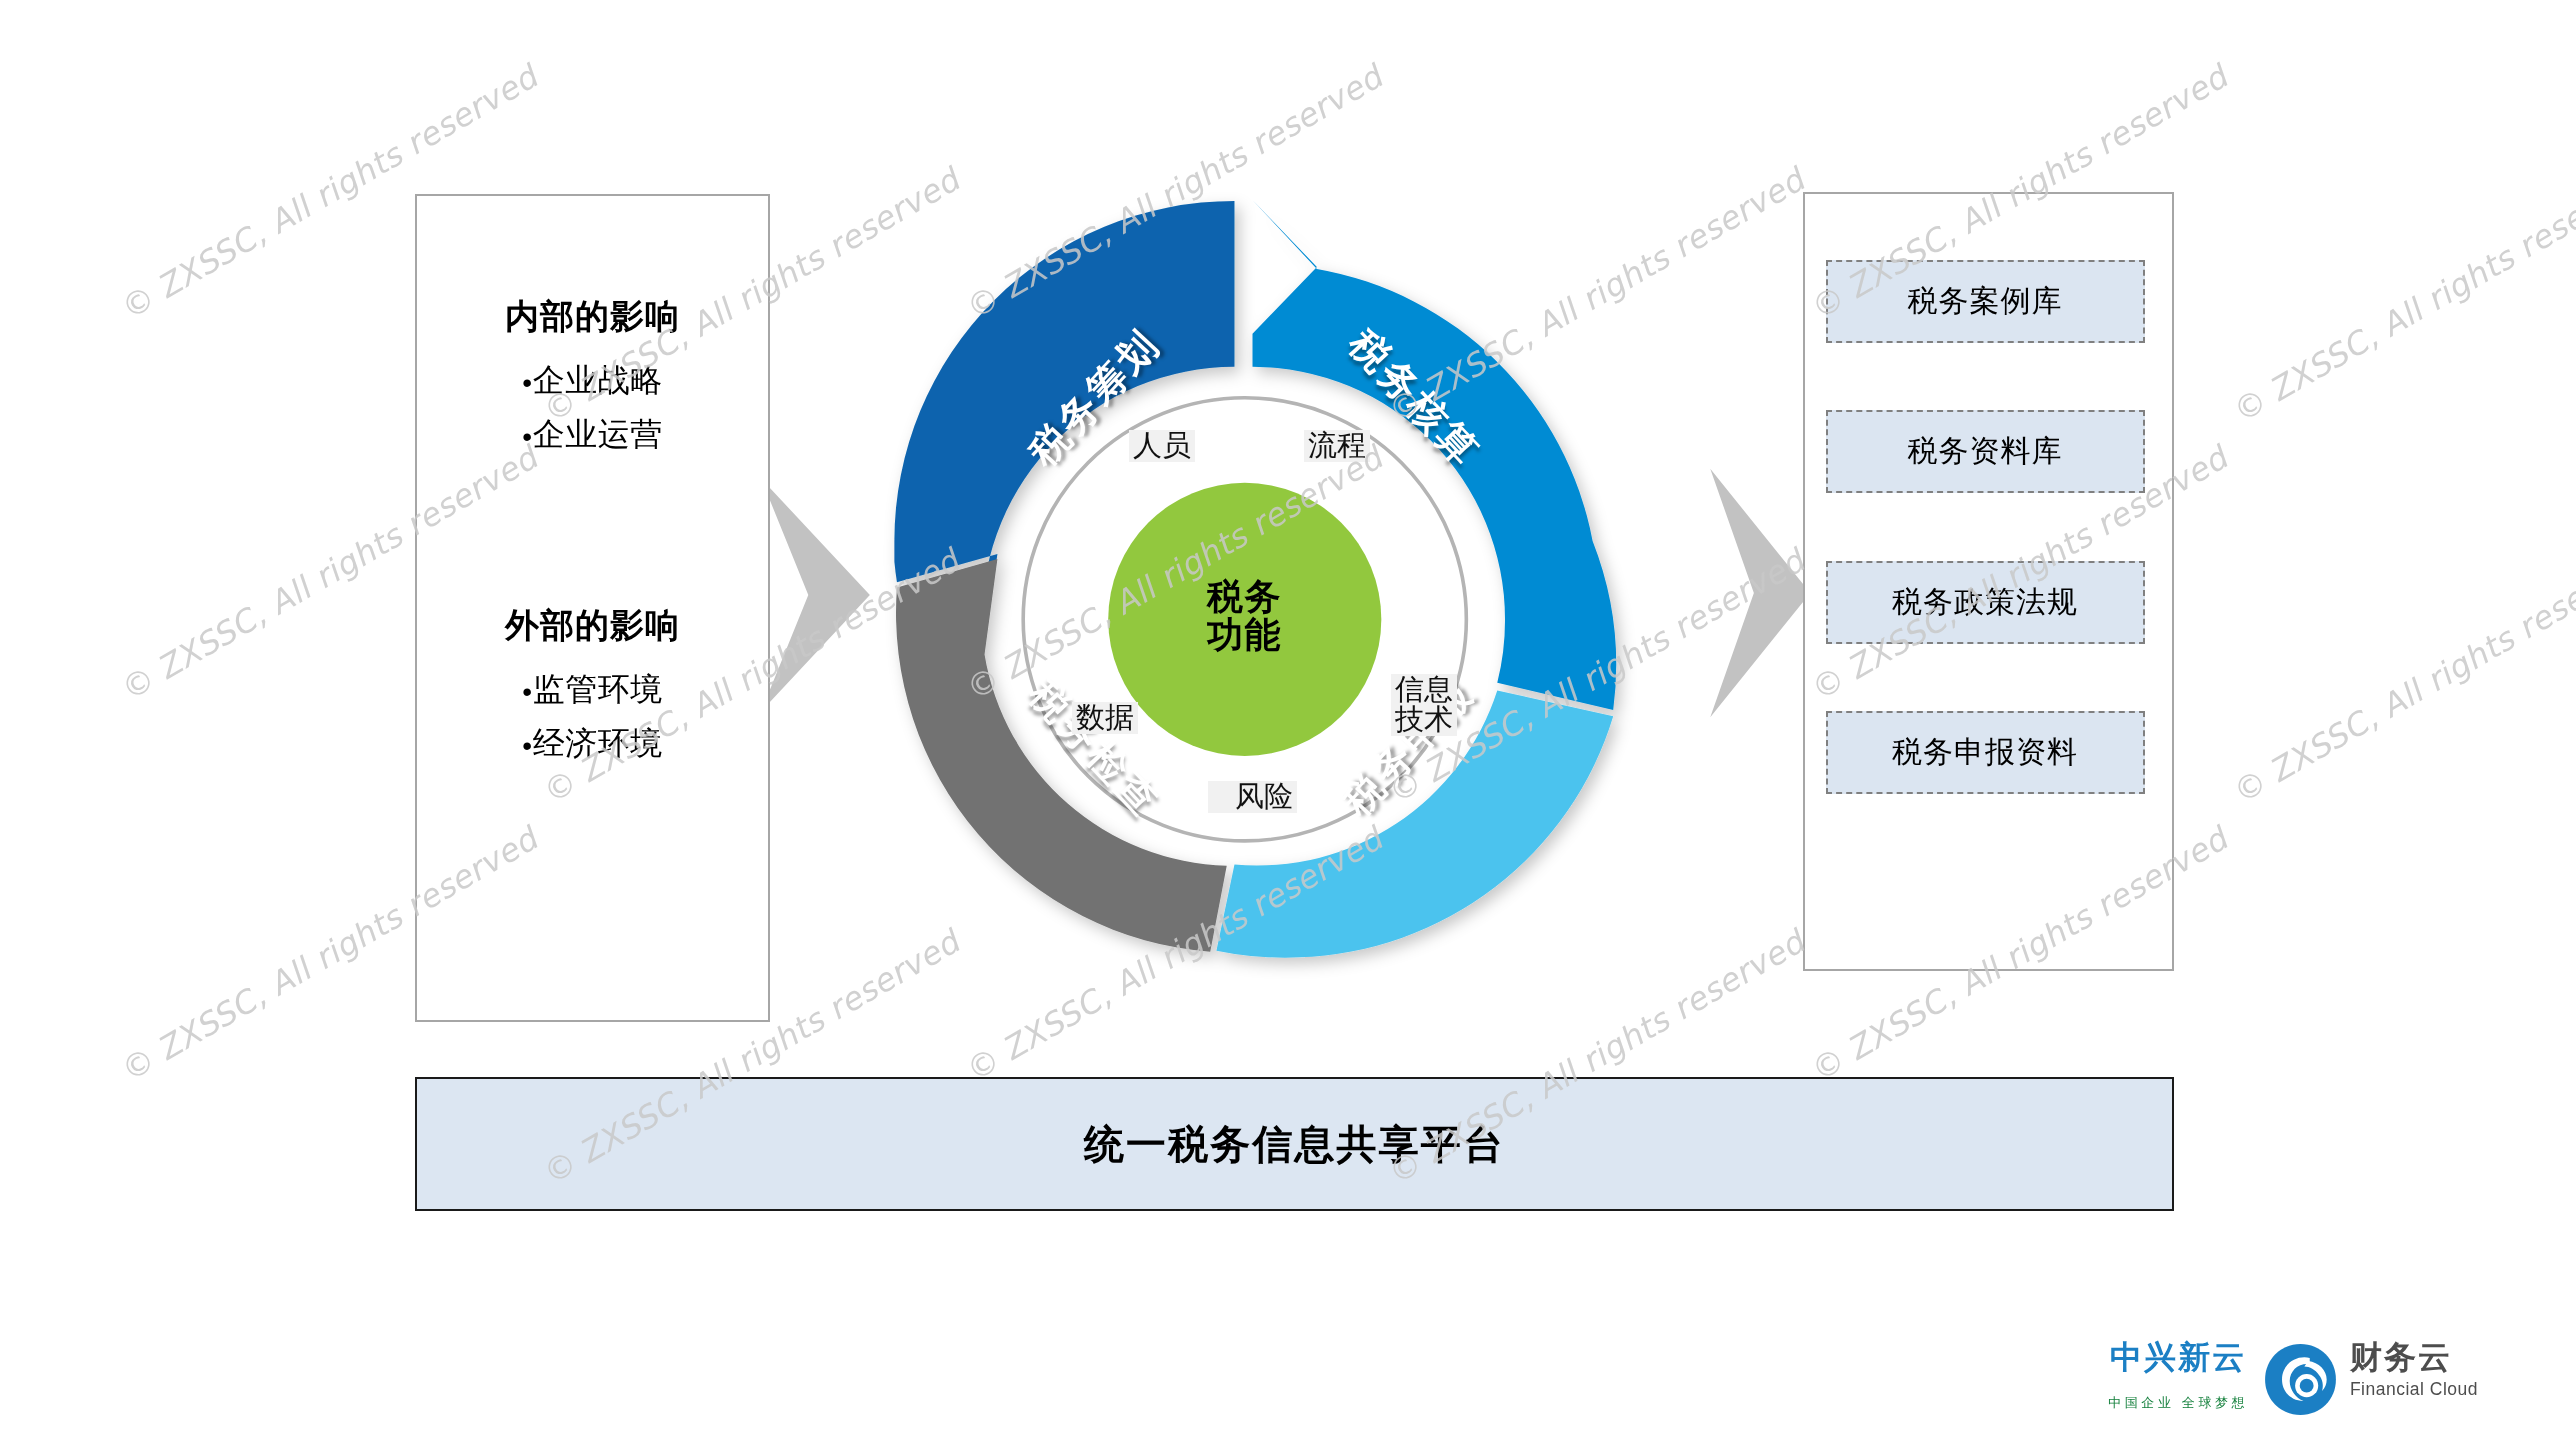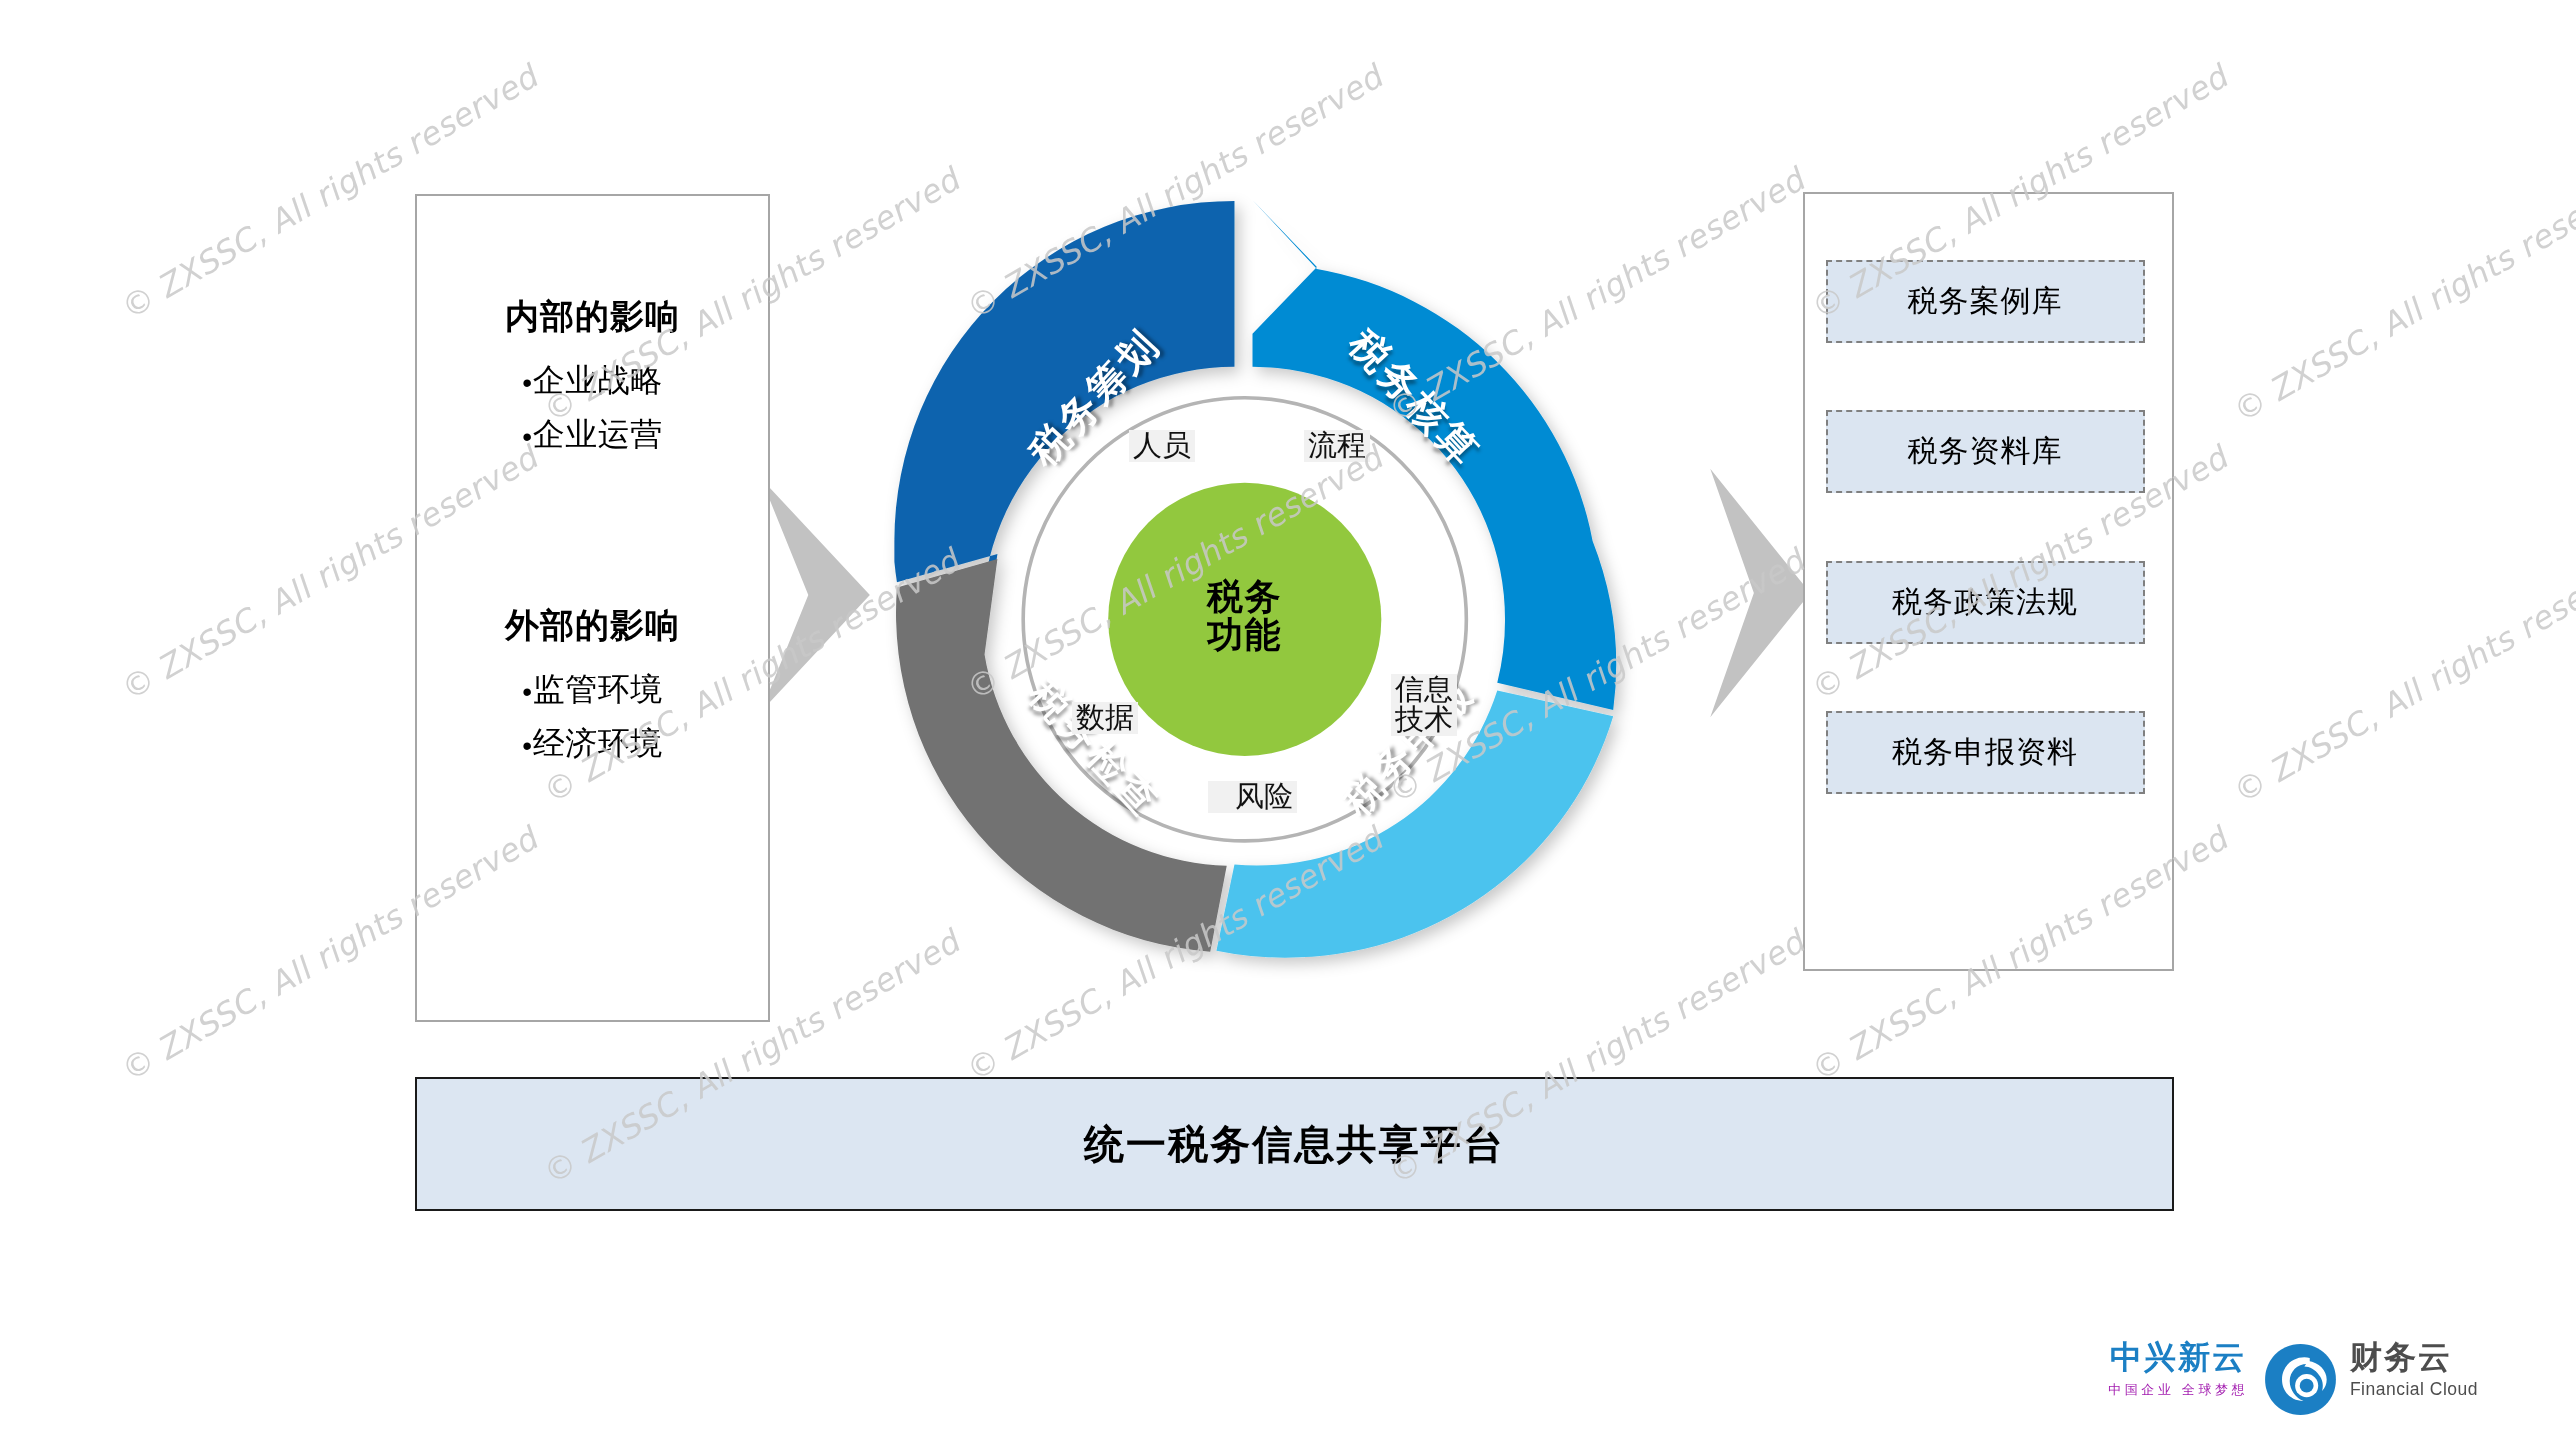--- a/index.html
+++ b/index.html
@@ -68,21 +68,21 @@
     position:absolute;left:415px;top:1077px;width:1759px;height:134px;
     background:#dce6f2;border:2.1px solid #1a1a1a;box-sizing:border-box;
     display:flex;align-items:center;justify-content:center;z-index:20;
   }
   #platform-bar .txt{font-size:40px;font-weight:bold;color:#000;letter-spacing:2.1px;}
 
   
   #footer{position:absolute;right:98px;bottom:31px;display:flex;align-items:flex-start;z-index:30;}
   .fl-left{display:flex;flex-direction:column;align-items:center;margin-right:13.4px;}
   .fl-left .zh{font-size:32px;font-weight:bold;color:#1b7fc4;letter-spacing:2.1px;line-height:1;}
-  .fl-left .sub{font-size:13px;color:#a21caf;letter-spacing:3.6px;margin-top:8px;}
+  .fl-left .sub{font-size:13px;color:#15803d;letter-spacing:3.6px;margin-top:21px;}
   .fl-right{display:flex;flex-direction:column;align-items:flex-start;margin-left:11.3px;}
   .fl-right .zh{font-size:32px;font-weight:bold;color:#4d4d4d;letter-spacing:2.1px;line-height:1;}
   .fl-right .sub{font-size:17.5px;color:#4d4d4d;letter-spacing:0.5px;margin-top:6.2px;}
 </style>
 </head>
 <body>
 
 <div class="slide">
 
   <div id="left-panel" class="panel">

